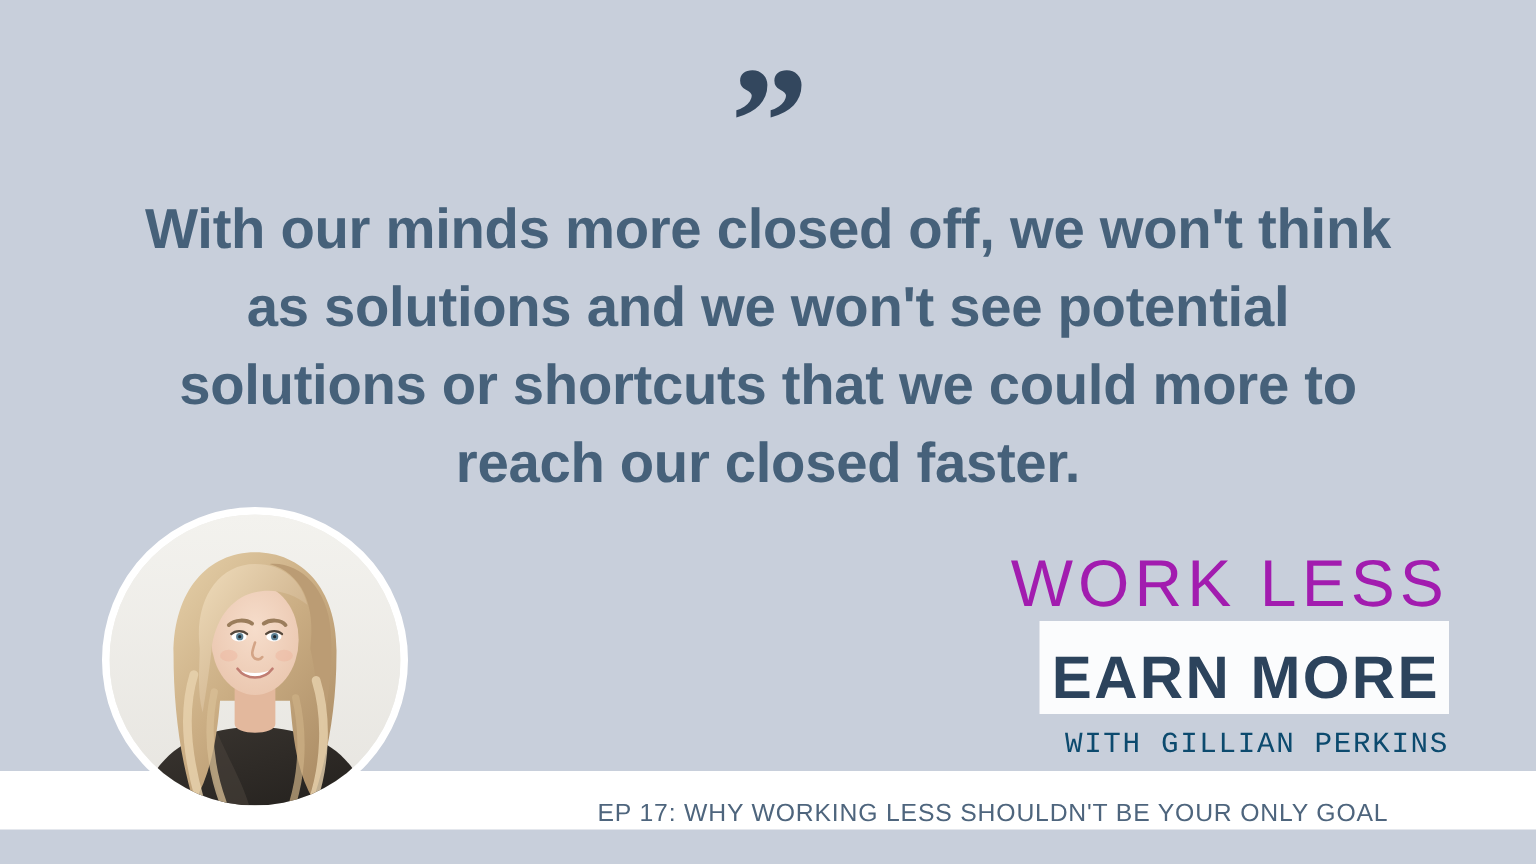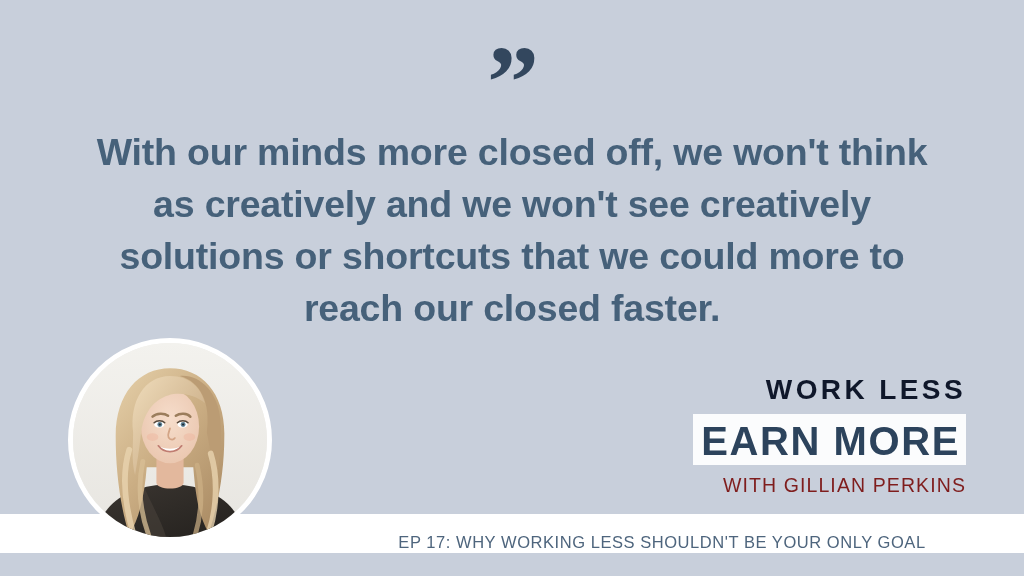--- a/index.html
+++ b/index.html
@@ -51,52 +51,53 @@
   
   #brand-lockup {
     position: absolute;
     right: 58px;
     top: 368px;
     width: 430px;
     text-align: right;
   }
   #brand-work-less {
     display: block;
-    color: #0f172a;
-    font-size: 28px;
-    font-weight: 700;
+    color: #a21caf;
+    font-size: 44px;
+    font-weight: 400;
     letter-spacing: 3.4px;
     line-height: 44px;
     white-space: nowrap;
   }
   #brand-earn-more-wrap {
     display: block;
     margin-top: 2px;
     line-height: 0;
   }
   #brand-earn-more {
     display: inline-block;
     background: #fbfcfd;
     color: #2c435c;
     font-size: 40px;
     font-weight: 700;
     letter-spacing: 1.6px;
     line-height: 47px;
-    padding: 4px 6px 0 8px;
+    padding: 15px 6px 0 8px;
     white-space: nowrap;
   }
   #brand-byline {
     display: block;
     margin-top: 8px;
-    color: #7f1d1d;
+    color: #0c4a6e;
     font-size: 19.5px;
     font-weight: 400;
     letter-spacing: 1.1px;
     line-height: 24px;
     white-space: nowrap;
+    font-family: Liberation Mono, monospace;
   }
 
   
   #bottom-strip {
     position: absolute;
     left: 0;
     top: 514px;
     width: 1024px;
     height: 39px;
     background: #ffffff;
@@ -134,21 +135,21 @@
 </style>
 </head>
 <body>
 
 <div id="canvas">
 
   <div id="quote-mark">”</div>
 
   <div id="quote-block">
     <span class="qline">With our minds more closed off, we won't think</span>
-    <span class="qline">as creatively and we won't see creatively</span>
+    <span class="qline">as solutions and we won't see potential</span>
     <span class="qline">solutions or shortcuts that we could more to</span>
     <span class="qline">reach our closed faster.</span>
   </div>
 
   <div id="brand-lockup">
     <span id="brand-work-less">WORK LESS</span>
     <span id="brand-earn-more-wrap">
       <span id="brand-earn-more">EARN MORE</span>
     </span>
     <span id="brand-byline">WITH GILLIAN PERKINS</span>

